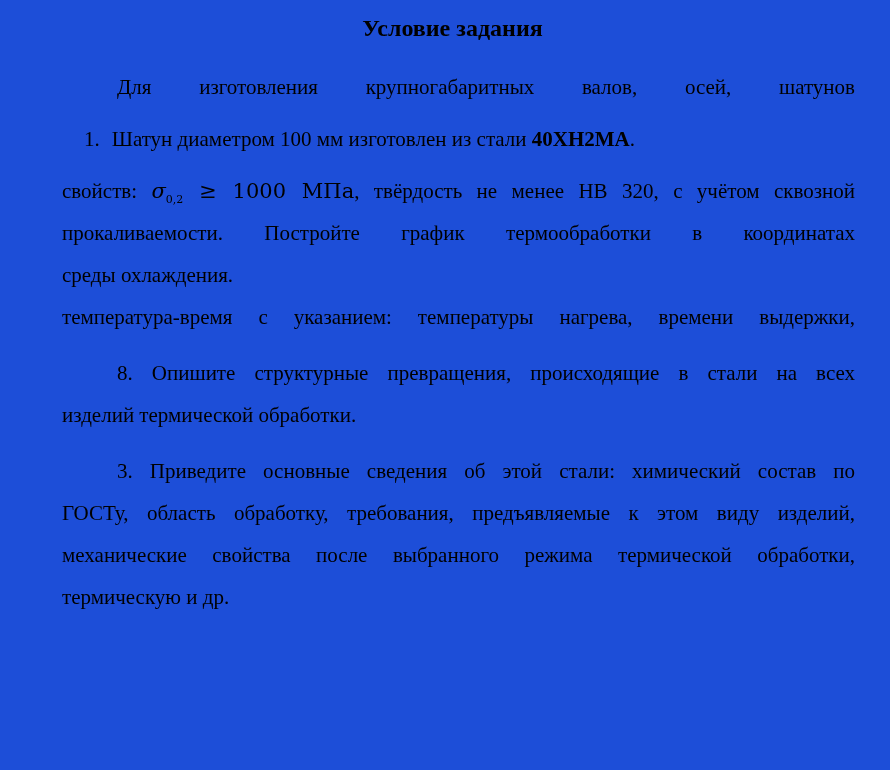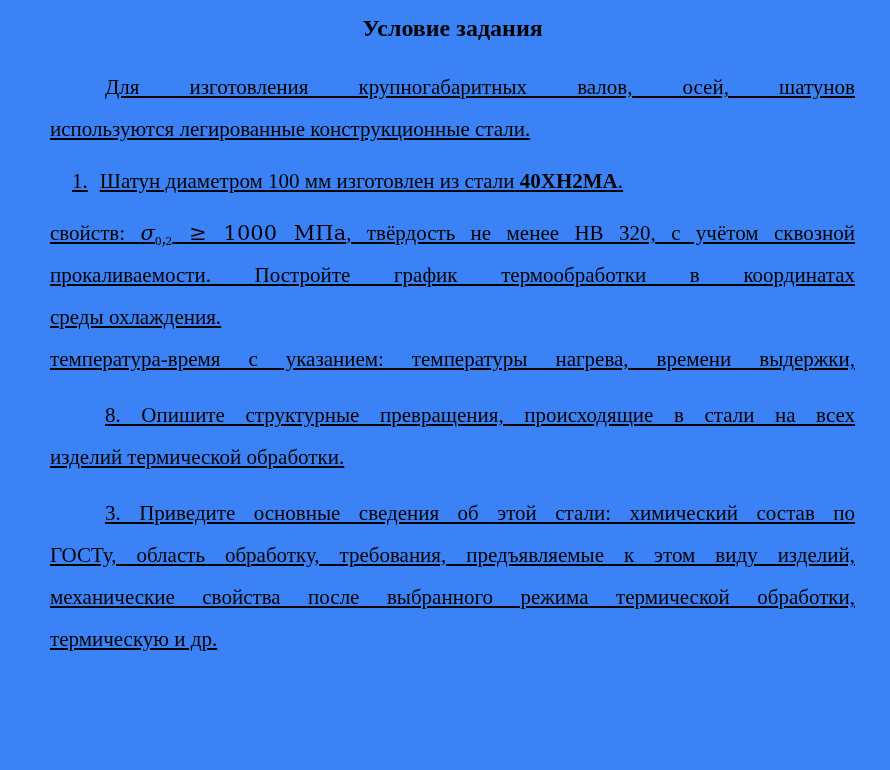--- a/index.html
+++ b/index.html
@@ -5,37 +5,36 @@
   html, body {
     margin: 0;
     padding: 0;
     background: #ffffff;
   }
   .page {
     position: relative;
     width: 890px;
     height: 770px;
     box-sizing: border-box;
-    background: #3b82f6;
+    background: #1d4ed8;
     color: #000000;
     font-family: "Liberation Serif", serif;
     font-size: 21px;
     padding: 10px 35px 7px 50px;
     overflow: hidden;
   }
   .doc-title {
     font-size: 24px;
     font-weight: bold;
     text-align: center;
     line-height: 36px;
     margin: 0 0 20px 0;
   }
   .para {
-    margin: 0 0 10px 0;
-    text-decoration: underline;
+    margin: 0 0 10px 12px;
   }
   .para.gap-lg {
     margin-bottom: 14px;
   }
   .line {
     line-height: 42px;
   }
   .just {
     text-align: justify;
     text-align-last: justify;
@@ -65,21 +64,20 @@
 </style>
 </head>
 <body>
 
 <div class="page">
 
   <h1 class="doc-title">Условие задания</h1>
 
   <div class="para">
     <div class="line just indent">Для изготовления крупногабаритных валов, осей, шатунов</div>
-    <div class="line">используются легированные конструкционные стали.</div>
   </div>
 
   <div class="para">
     <div class="line item-line"><span class="item-num">1.</span><span>Шатун диаметром 100 мм изготовлен из стали</span> <span class="steel">40ХН2МА</span><span>.</span></div>
   </div>
 
   <div class="para gap-lg">
     <div class="line just"><span>свойств:</span> <span class="math"><span class="sigma">σ</span><sub>0,2</sub> <span>≥ 1000 МПа</span></span><span>, твёрдость не менее НВ 320, с учётом сквозной</span></div>
     <div class="line just">прокаливаемости. Постройте график термообработки в координатах</div>
     <div class="line">среды охлаждения.</div>

